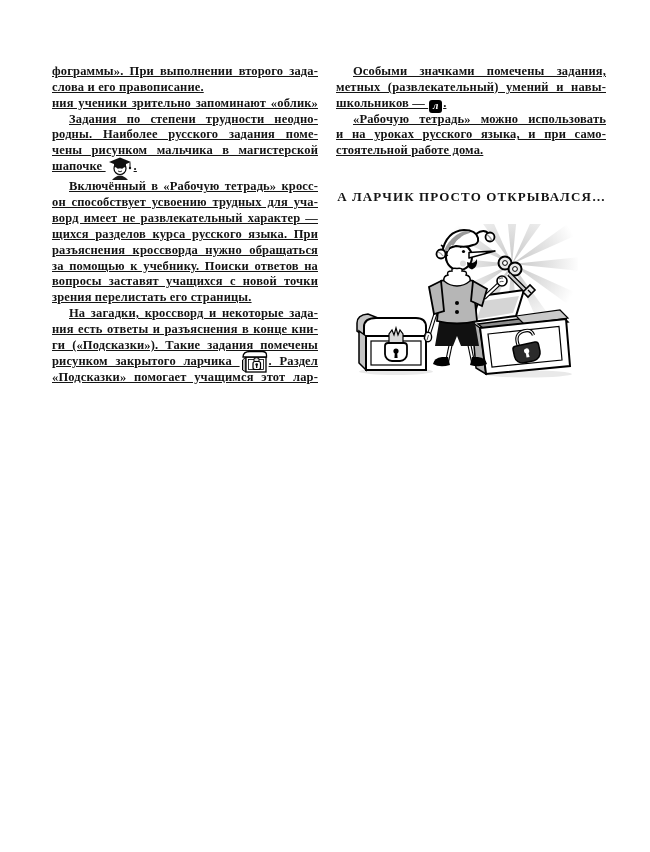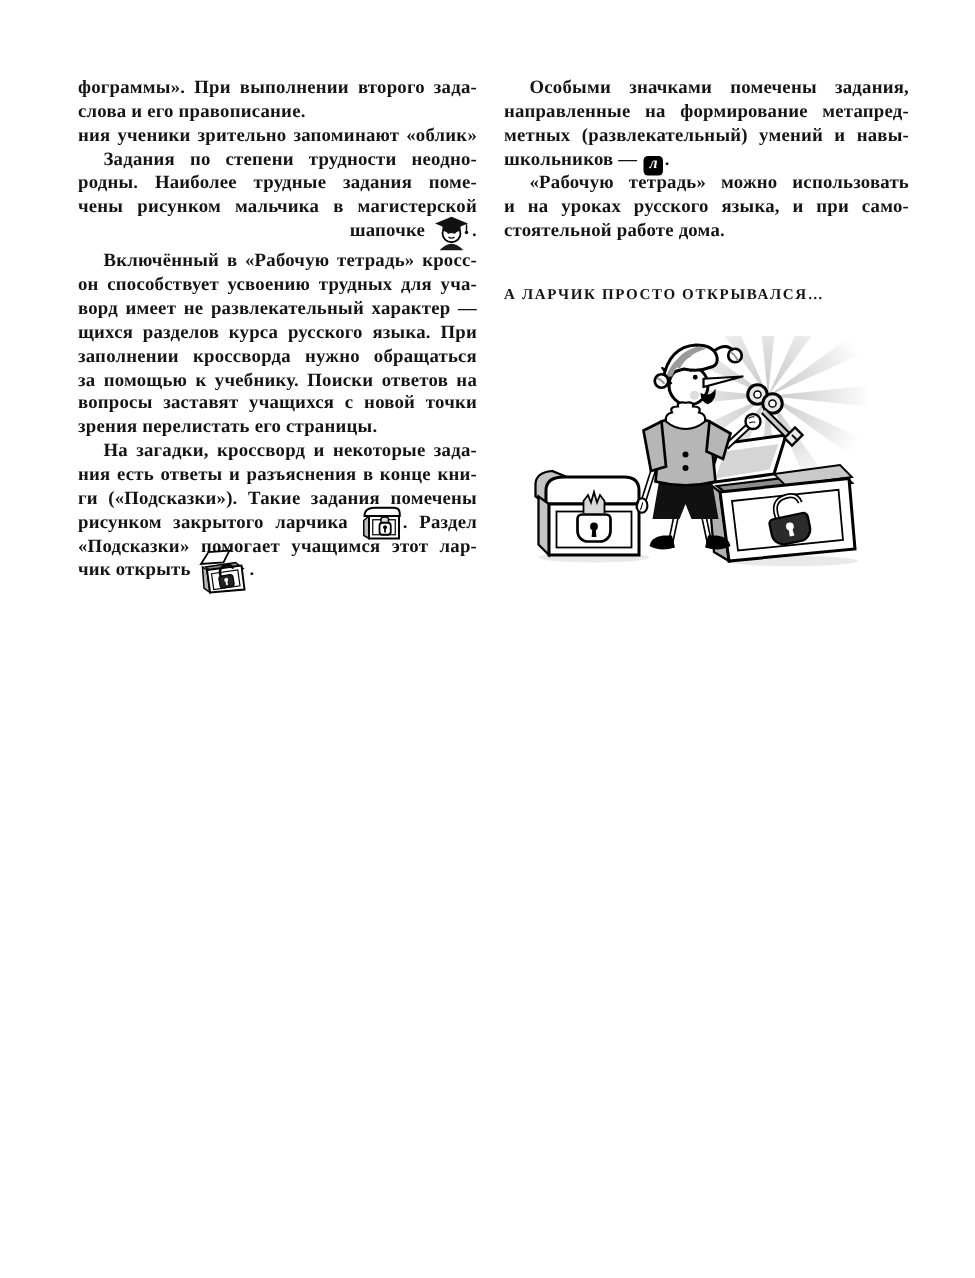--- a/index.html
+++ b/index.html
@@ -1,32 +1,32 @@
 <!DOCTYPE html>
 <html><head>
 <meta charset="utf-8">
 <style>
   html,body{margin:0;padding:0;background:#ffffff;}
   #page{
     position:relative;width:650px;height:852px;background:#ffffff;overflow:hidden;
     font-family:"Liberation Serif","DejaVu Serif",serif;color:#141414;
   }
-  .col{position:absolute;top:51px;}
+  .col{position:absolute;top:64px;text-decoration:underline;}
   #col-left{left:52px;width:266px;}
   #col-right{left:336px;width:270px;}
   .line{
     font-weight:700;font-size:12.5px;line-height:15.85px;height:15.85px;
     letter-spacing:0.15px;white-space:nowrap;text-align:left;
   }
   .line.just{white-space:normal;text-align:justify;text-align-last:justify;}
   .line.ind{text-indent:17px;}
-  .line.gap{margin-bottom:4.5px;text-align:right;}
+  .line.gap{margin-bottom:4.5px;}
   #heading{
-    position:absolute;left:336px;top:189px;width:270px;text-align:left;
-    font-weight:700;font-size:10px;letter-spacing:1.1px;line-height:16px;
+    position:absolute;left:336px;top:189px;width:270px;text-align:right;
+    font-weight:700;font-size:13px;letter-spacing:1.1px;line-height:16px;
   }
   #illus{position:absolute;left:356px;top:224px;width:222px;height:154px;}
   
   .ii{display:inline-block;vertical-align:middle;}
   .ii svg{display:block;}
   .ii.grad{width:26px;height:26px;margin:-8px 1px -8px 1px;}
   .ii.chc{width:27px;height:23px;margin:-7px 1px -7px 1px;}
   .ii.cho{width:34px;height:30px;margin:-10px 1px -11px 1px;}
   .badge{
     display:inline-block;width:13px;height:13px;background:#000;border-radius:3px;
@@ -38,78 +38,62 @@
 </head>
 <body>
 
 <div id="page">
 
   <div id="col-left" class="col">
       <div class="line just">фограммы». При выполнении второго зада-</div>
       <div class="line">слова и его правописание.</div>
       <div class="line just">ния ученики зрительно запоминают «облик»</div>
       <div class="line just ind">Задания по степени трудности неодно-</div>
-      <div class="line just">родны. Наиболее трудные задания поме-</div>
+      <div class="line just">родны. Наиболее русского задания поме-</div>
       <div class="line just">чены рисунком мальчика в магистерской</div>
       <div class="line gap">шапочке <span class="ii grad">
       <svg viewBox="0 0 26 26" width="26" height="26">
         <path d="M5,26 Q13,17 21,26 Z" fill="#1a1a1a"></path>
         <circle cx="13" cy="14.5" r="6" fill="#fff" stroke="#000" stroke-width="1.2"></circle>
         <circle cx="11" cy="14" r="0.8" fill="#000"></circle>
         <circle cx="15" cy="14" r="0.8" fill="#000"></circle>
         <path d="M11,17 Q13,18.6 15,17" stroke="#000" stroke-width="0.8" fill="none"></path>
         <path d="M7,9 L7,12.5 Q13,16.5 19,12.5 L19,9 Z" fill="#111"></path>
         <polygon points="2,8 13,3.5 24,8 13,12.5" fill="#111"></polygon>
         <line x1="23" y1="8.5" x2="23" y2="13" stroke="#111" stroke-width="1"></line>
         <circle cx="23" cy="14" r="1.2" fill="#111"></circle>
       </svg>
     </span>.</div>
       <div class="line just ind">Включённый в «Рабочую тетрадь» кросс-</div>
       <div class="line just">он способствует усвоению трудных для уча-</div>
       <div class="line just">ворд имеет не развлекательный характер —</div>
       <div class="line just">щихся разделов курса русского языка. При</div>
-      <div class="line just">заполнении кроссворда нужно обращаться</div>
+      <div class="line just">разъяснения кроссворда нужно обращаться</div>
       <div class="line just">за помощью к учебнику. Поиски ответов на</div>
       <div class="line just">вопросы заставят учащихся с новой точки</div>
       <div class="line">зрения перелистать его страницы.</div>
       <div class="line just ind">На загадки, кроссворд и некоторые зада-</div>
       <div class="line just">ния есть ответы и разъяснения в конце кни-</div>
       <div class="line just">ги («Подсказки»). Такие задания помечены</div>
       <div class="line just">рисунком закрытого ларчика <span class="ii chc">
       <svg viewBox="0 0 27 23" width="27" height="23">
         <polygon points="5,7 1.5,10 1.5,20 5,22" fill="#bbb" stroke="#000" stroke-width="1"></polygon>
         <rect x="5" y="7" width="20" height="15" fill="#fff" stroke="#000" stroke-width="1.3"></rect>
         <rect x="7.5" y="9.5" width="15" height="10" fill="none" stroke="#000" stroke-width="0.8"></rect>
         <path d="M2,7 Q2,1.5 9,1.5 L21,1.5 Q25.5,1.5 25.5,5 L25.5,7 Z" fill="#fff" stroke="#000" stroke-width="1.3"></path>
         <path d="M13,11.5 L13,8.5 Q15.5,6.8 18,8.5 L18,11.5" fill="#ddd" stroke="#000" stroke-width="1"></path>
         <rect x="12" y="11.5" width="7.5" height="8" rx="2" fill="#fff" stroke="#000" stroke-width="1.2"></rect>
         <circle cx="15.7" cy="14.5" r="1.3" fill="#000"></circle>
         <rect x="15.1" y="14.8" width="1.2" height="3.2" fill="#000"></rect>
       </svg>
     </span>. Раздел</div>
       <div class="line just">«Подсказки» помогает учащимся этот лар-</div>
-      <div class="line">чик открыть <span class="ii cho">
-      <svg viewBox="0 0 34 30" width="34" height="30">
-        <polygon points="3,10 8,2 22,1 18,9" fill="#fff" stroke="#000" stroke-width="1.2"></polygon>
-        <polygon points="6,12 26,9 31,13 11,16" fill="#888" stroke="#000" stroke-width="1"></polygon>
-        <polygon points="7,14 4,12 5,26 9,29" fill="#b5b5b5" stroke="#000" stroke-width="1"></polygon>
-        <polygon points="7,14 30,11 32,27 9,29" fill="#fff" stroke="#000" stroke-width="1.3"></polygon>
-        <polygon points="10,16.5 27.5,14 29,24.5 11.5,27" fill="none" stroke="#000" stroke-width="0.8"></polygon>
-        <g transform="rotate(-10 20 20)">
-          <path d="M16.5,17.5 q-1,-6 4.5,-6.5 q4,-0.3 4.5,3" fill="none" stroke="#000" stroke-width="1.6"></path>
-          <rect x="15" y="17.5" width="9.5" height="8" rx="2" fill="#222" stroke="#000" stroke-width="0.8"></rect>
-          <circle cx="19.7" cy="20.5" r="1.3" fill="#fff"></circle>
-          <rect x="19.1" y="21" width="1.2" height="3" fill="#fff"></rect>
-        </g>
-      </svg>
-    </span>.</div>
     </div>
   <div id="col-right" class="col">
       <div class="line just ind">Особыми значками помечены задания,</div>
-      <div class="line just">направленные на формирование метапред-</div>
       <div class="line just">метных (развлекательный) умений и навы-</div>
       <div class="line">школьников — <span class="badge">л</span>.</div>
       <div class="line just ind">«Рабочую тетрадь» можно использовать</div>
       <div class="line just">и на уроках русского языка, и при само-</div>
       <div class="line">стоятельной работе дома.</div>
     </div>
 
   <div id="heading">А ЛАРЧИК ПРОСТО ОТКРЫВАЛСЯ…</div>
 
   <svg id="illus" viewBox="0 0 222 154">

